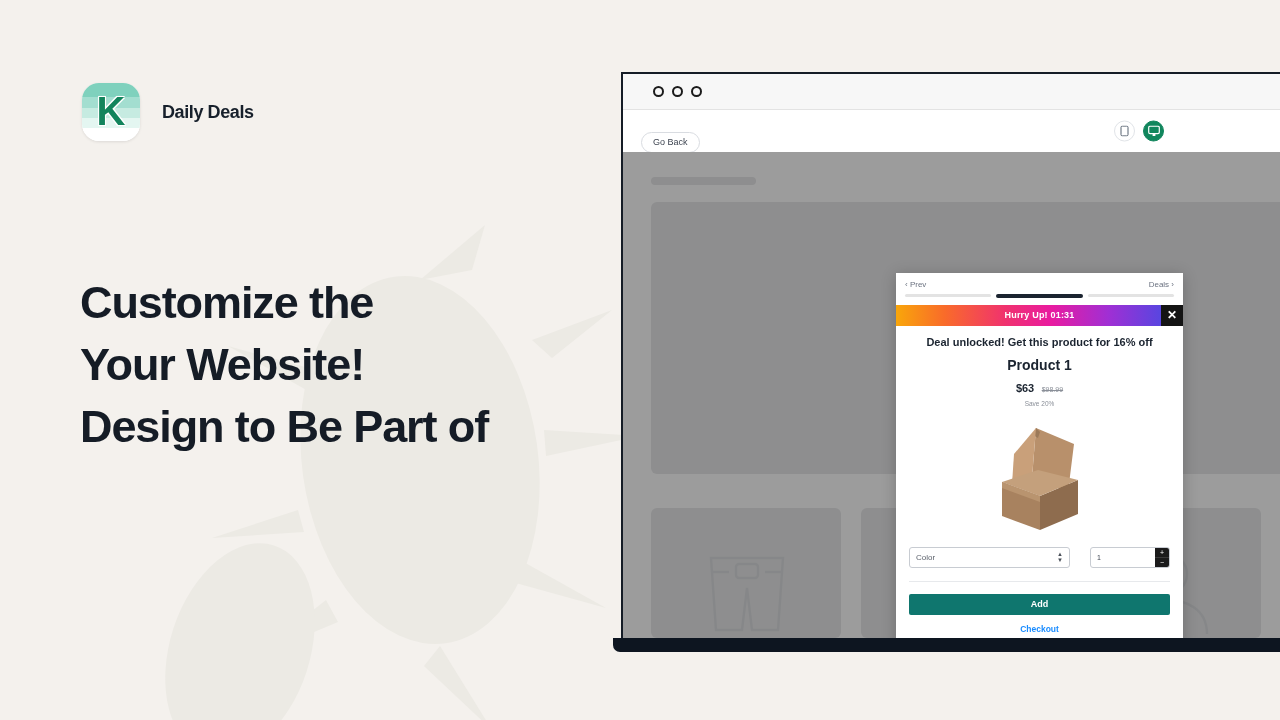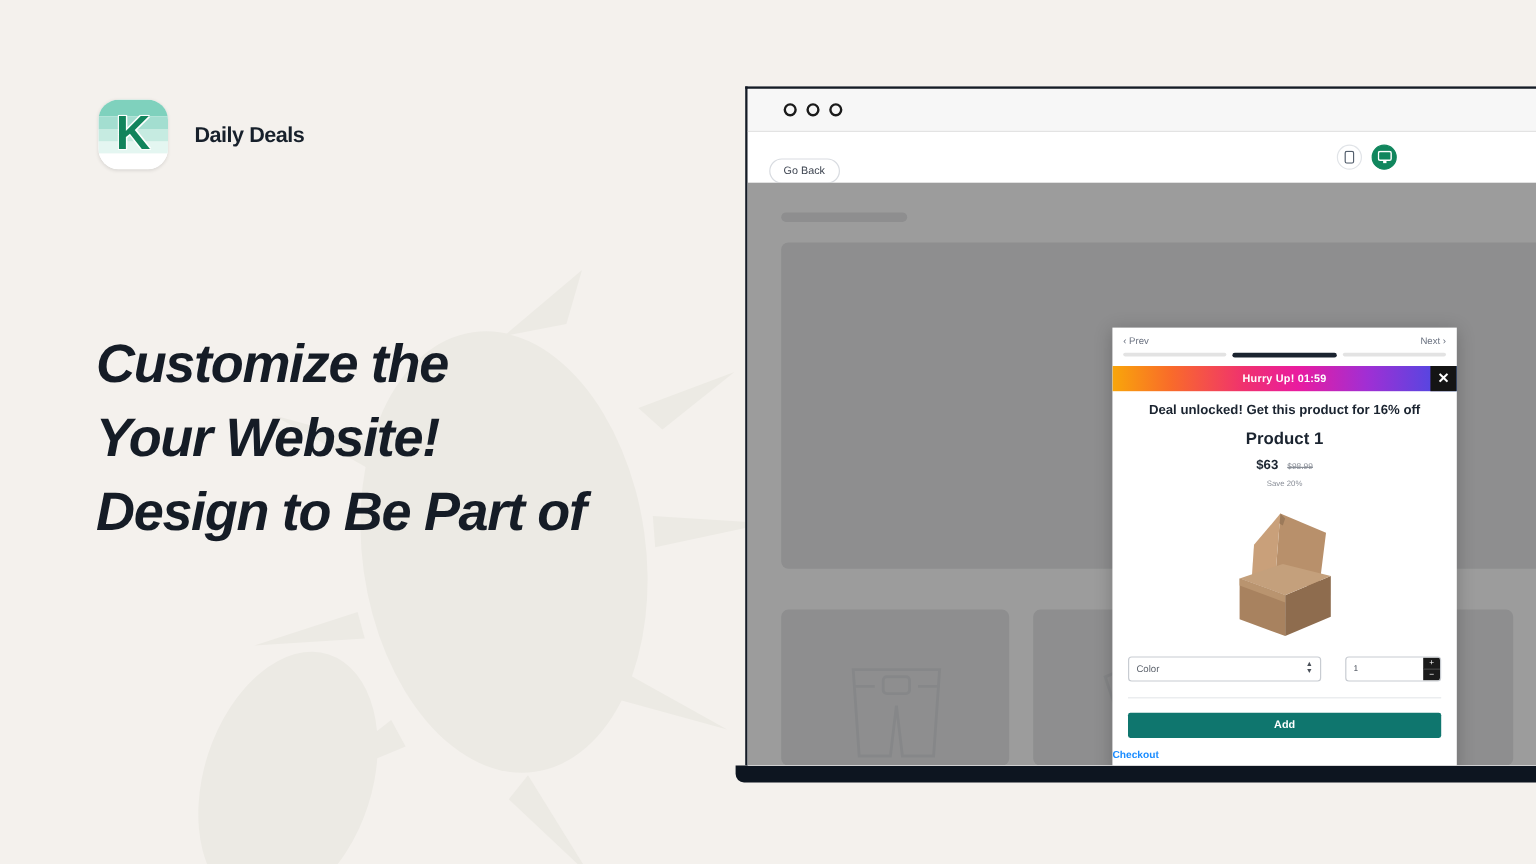--- a/index.html
+++ b/index.html
@@ -62,21 +62,20 @@
 
   .headline {
     position: absolute;
     left: 80px; top: 272px;
     width: 520px;
     font-size: 45px;
     font-weight: bold;
     line-height: 62px;
     letter-spacing: -1.1px;
     color: #151c26;
-    font-style: italic;
   }
   .headline span { display: block; }
 
   
   .laptop {
     position: absolute;
     left: 621px; top: 72px;
     width: 700px; height: 566px;
   }
   .screen {
@@ -152,21 +151,21 @@
   .dimmer {
     position: absolute; inset: 0;
     background: rgba(74,74,74,0.55);
   }
 
   .pcard-icon { position: absolute; }
 
   
   .popup {
     position: absolute;
-    left: 304px; top: 121px;
+    left: 273px; top: 121px;
     width: 287px;
     background: #ffffff;
     box-shadow: 0 2px 14px rgba(0,0,0,0.22);
     overflow: hidden;
   }
   .popup-nav {
     display: flex; justify-content: space-between;
     padding: 7px 9px 0 9px;
     font-size: 8px;
     color: #6b7280;
@@ -248,21 +247,21 @@
   .add-btn {
     margin: 12px 13px 0 13px;
     height: 21px;
     background: #0f766e;
     color: #ffffff;
     border-radius: 2px;
     display: flex; align-items: center; justify-content: center;
     font-size: 9px; font-weight: bold;
   }
   .checkout-link {
-    text-align: left;
+    text-align: center;
     font-size: 8.5px; font-weight: bold;
     color: #1a8cff;
     padding: 9px 0 12px 0;
   }
 </style>
 </head>
 <body>
 
 <div id="stage">
 
@@ -353,31 +352,31 @@
             <path d="M4 84 C4 58 26 50 44 50 C62 50 84 58 84 84"></path>
           </g>
         </svg>
 
         <div class="dimmer"></div>
 
         <div class="popup">
 
           <div class="popup-nav">
             <div>‹ Prev</div>
-            <div>Next ›</div>
+            <div>Deals ›</div>
           </div>
 
           <div class="seg-row">
             <div class="seg"></div>
             <div class="seg active"></div>
             <div class="seg"></div>
           </div>
 
           <div class="hurry">
-            <div class="hurry-text">Hurry Up!  01:59</div>
+            <div class="hurry-text">Hurry Up!  01:31</div>
             <div class="close-btn">✕</div>
           </div>
 
           <div class="deal-head">Deal unlocked! Get this product for 16% off</div>
 
           <div class="prod-name">Product 1</div>
           <div class="prod-price">
             <span class="price-now">$63</span>
             <span class="price-old">$98.99</span>
           </div>

